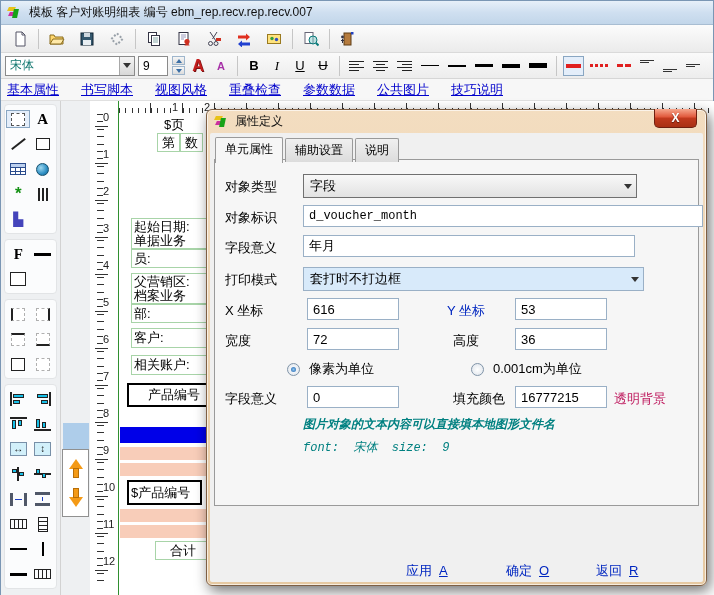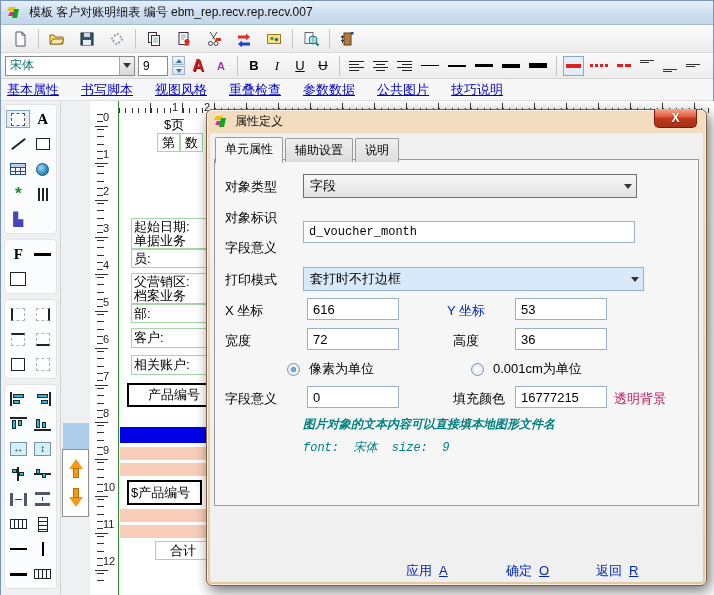--- a/index.html
+++ b/index.html
@@ -642,23 +642,24 @@
 
           <span class="fld-label" style="left:10px;top:18px">对象类型</span>
           <div class="dcombo" style="left:88px;top:14px;width:334px">
             <span class="cval">字段</span>
             <span class="cbtn">
                 <i class="tri-down"></i>
               </span>
           </div>
 
           <span class="fld-label" style="left:10px;top:49px">对象标识</span>
-          <div class="inp mono" style="left:88px;top:61px;width:332px"><span>d_voucher_month</span></div>
+          <div class="inp mono" style="left:88px;top:45px;width:400px"><span>d_voucher_month</span></div>
 
           <span class="fld-label" style="left:10px;top:79px">字段意义</span>
+          <div class="inp" style="left:88px;top:75px;width:332px"><span>年月</span></div>
 
           <span class="fld-label" style="left:10px;top:111px">打印模式</span>
           <div class="dcombo bluebg" style="left:88px;top:107px;width:341px">
             <span class="cval">套打时不打边框</span>
             <span class="cbtn">
                 <i class="tri-down"></i>
               </span>
           </div>
 
           <span class="fld-label" style="left:10px;top:142px">X 坐标</span>

